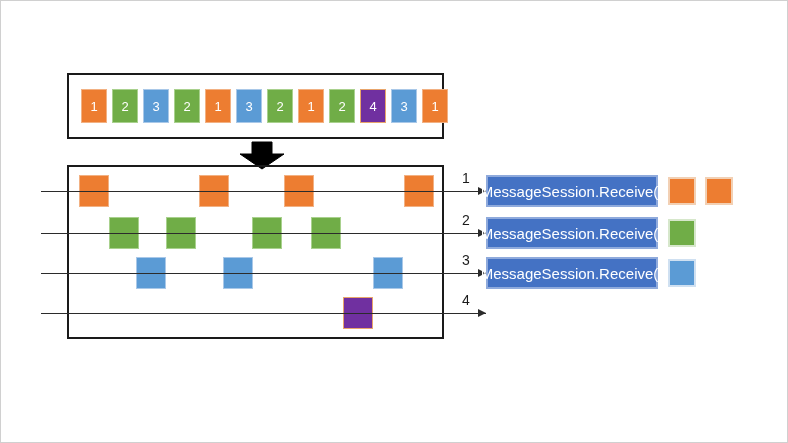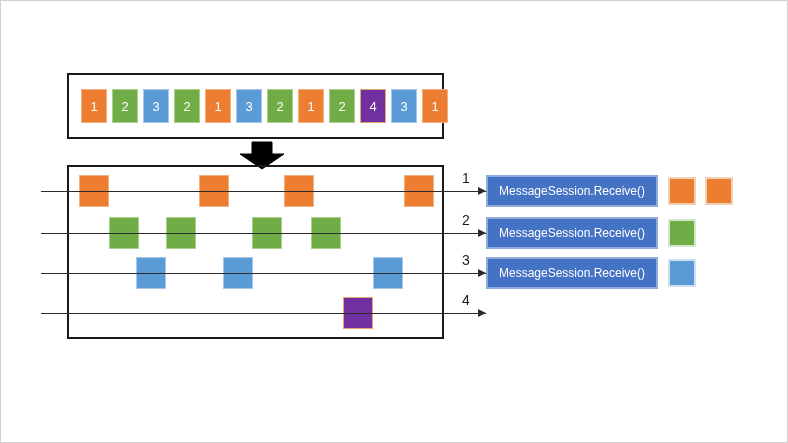--- a/index.html
+++ b/index.html
@@ -19,21 +19,21 @@
 
   .lane-box{position:absolute;left:66px;top:164px;width:377px;height:174px;border:2px solid #1a1a1a;background:transparent;box-sizing:border-box;}
 
   .lane-line{position:absolute;left:40px;height:0;border-top:1.6px solid #2b2b2b;width:445px;}
   .arrow-head{position:absolute;width:0;height:0;border-left:8px solid #2b2b2b;border-top:4.5px solid transparent;border-bottom:4.5px solid transparent;}
 
   .lane-num{position:absolute;font-size:14px;color:#1a1a1a;line-height:1;}
 
   .marker{position:absolute;width:30px;height:32px;box-sizing:border-box;}
 
-  .session-box{position:absolute;left:485px;width:172px;height:32px;background:#4472C4;border:2px solid #8FAADC;box-sizing:border-box;display:flex;align-items:center;justify-content:center;color:#ffffff;font-size:12px;white-space:nowrap;}
+  .session-box{position:absolute;left:485px;width:172px;height:32px;background:#4472C4;border:2px solid #8FAADC;box-sizing:border-box;display:flex;align-items:center;justify-content:center;color:#ffffff;font-size:15px;white-space:nowrap;}
 
   .out-sq{position:absolute;width:28px;height:28px;box-sizing:border-box;}
   .out-orange{background:#ED7D31;border:2px solid #F2D0B4;}
   .out-green{background:#70AD47;border:2px solid #D6E7CB;}
   .out-blue{background:#5B9BD5;border:2px solid #CFE0F1;}
 </style>
 </head>
 <body>
 
 <div id="canvas">

